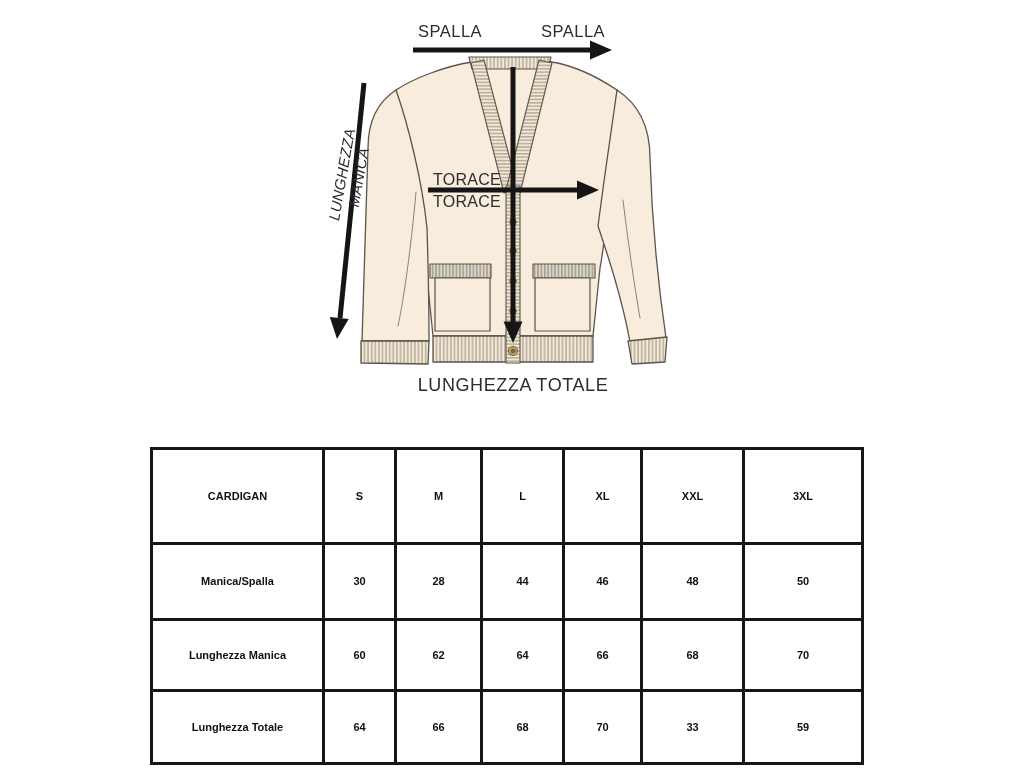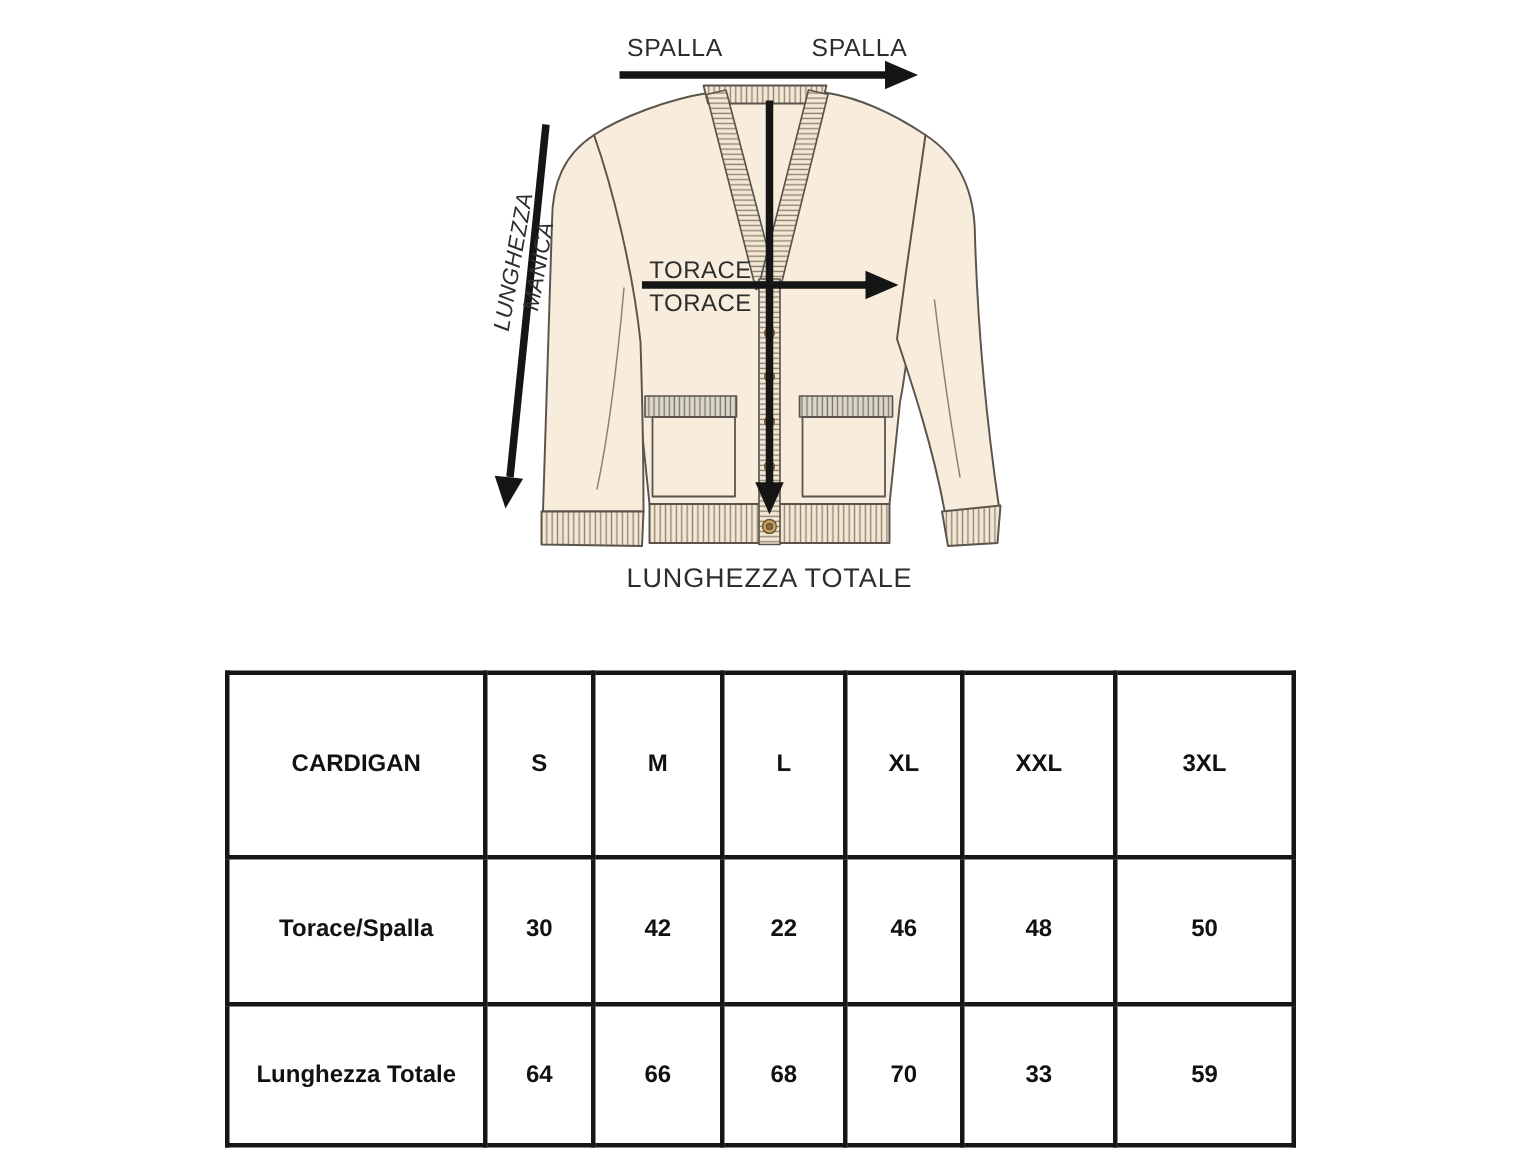--- a/index.html
+++ b/index.html
@@ -6,21 +6,21 @@
   .stage{
     position:relative;width:1024px;height:768px;background:#ffffff;
     font-family:"Liberation Sans",sans-serif;overflow:hidden;
   }
   .diagram-svg{position:absolute;left:0;top:0;}
   .diag-label{fill:#2d2d2d;font-family:"Liberation Sans",sans-serif;}
   .size-table{
     position:absolute;left:150px;top:447px;width:711px;height:318px;
     border-collapse:collapse;table-layout:fixed;
     font-family:"Liberation Sans",sans-serif;
-    font-size:16px;font-weight:bold;color:#111111;text-align:center;
+    font-size:11px;font-weight:bold;color:#111111;text-align:center;
   }
   .size-table th,.size-table td{
     border:3px solid #161616;padding:0;vertical-align:middle;
     font-weight:bold;background:#ffffff;
   }
 </style>
 </head>
 <body>
 
 <div class="stage">
@@ -143,27 +143,36 @@
       <tr style="height:77px">
         <th>CARDIGAN</th>
         <th>S</th>
         <th>M</th>
         <th>L</th>
         <th>XL</th>
         <th>XXL</th>
         <th>3XL</th>
       </tr>
       <tr style="height:62px">
-        <th>Torace/Spalla</th>
+        <th>Manica/Spalla</th>
         <td>30</td>
-        <td>42</td>
-        <td>22</td>
+        <td>28</td>
+        <td>44</td>
         <td>46</td>
         <td>48</td>
         <td>50</td>
+      </tr>
+      <tr style="height:58px">
+        <th>Lunghezza Manica</th>
+        <td>60</td>
+        <td>62</td>
+        <td>64</td>
+        <td>66</td>
+        <td>68</td>
+        <td>70</td>
       </tr>
       <tr style="height:59px">
         <th>Lunghezza Totale</th>
         <td>64</td>
         <td>66</td>
         <td>68</td>
         <td>70</td>
         <td>33</td>
         <td>59</td>
       </tr>

